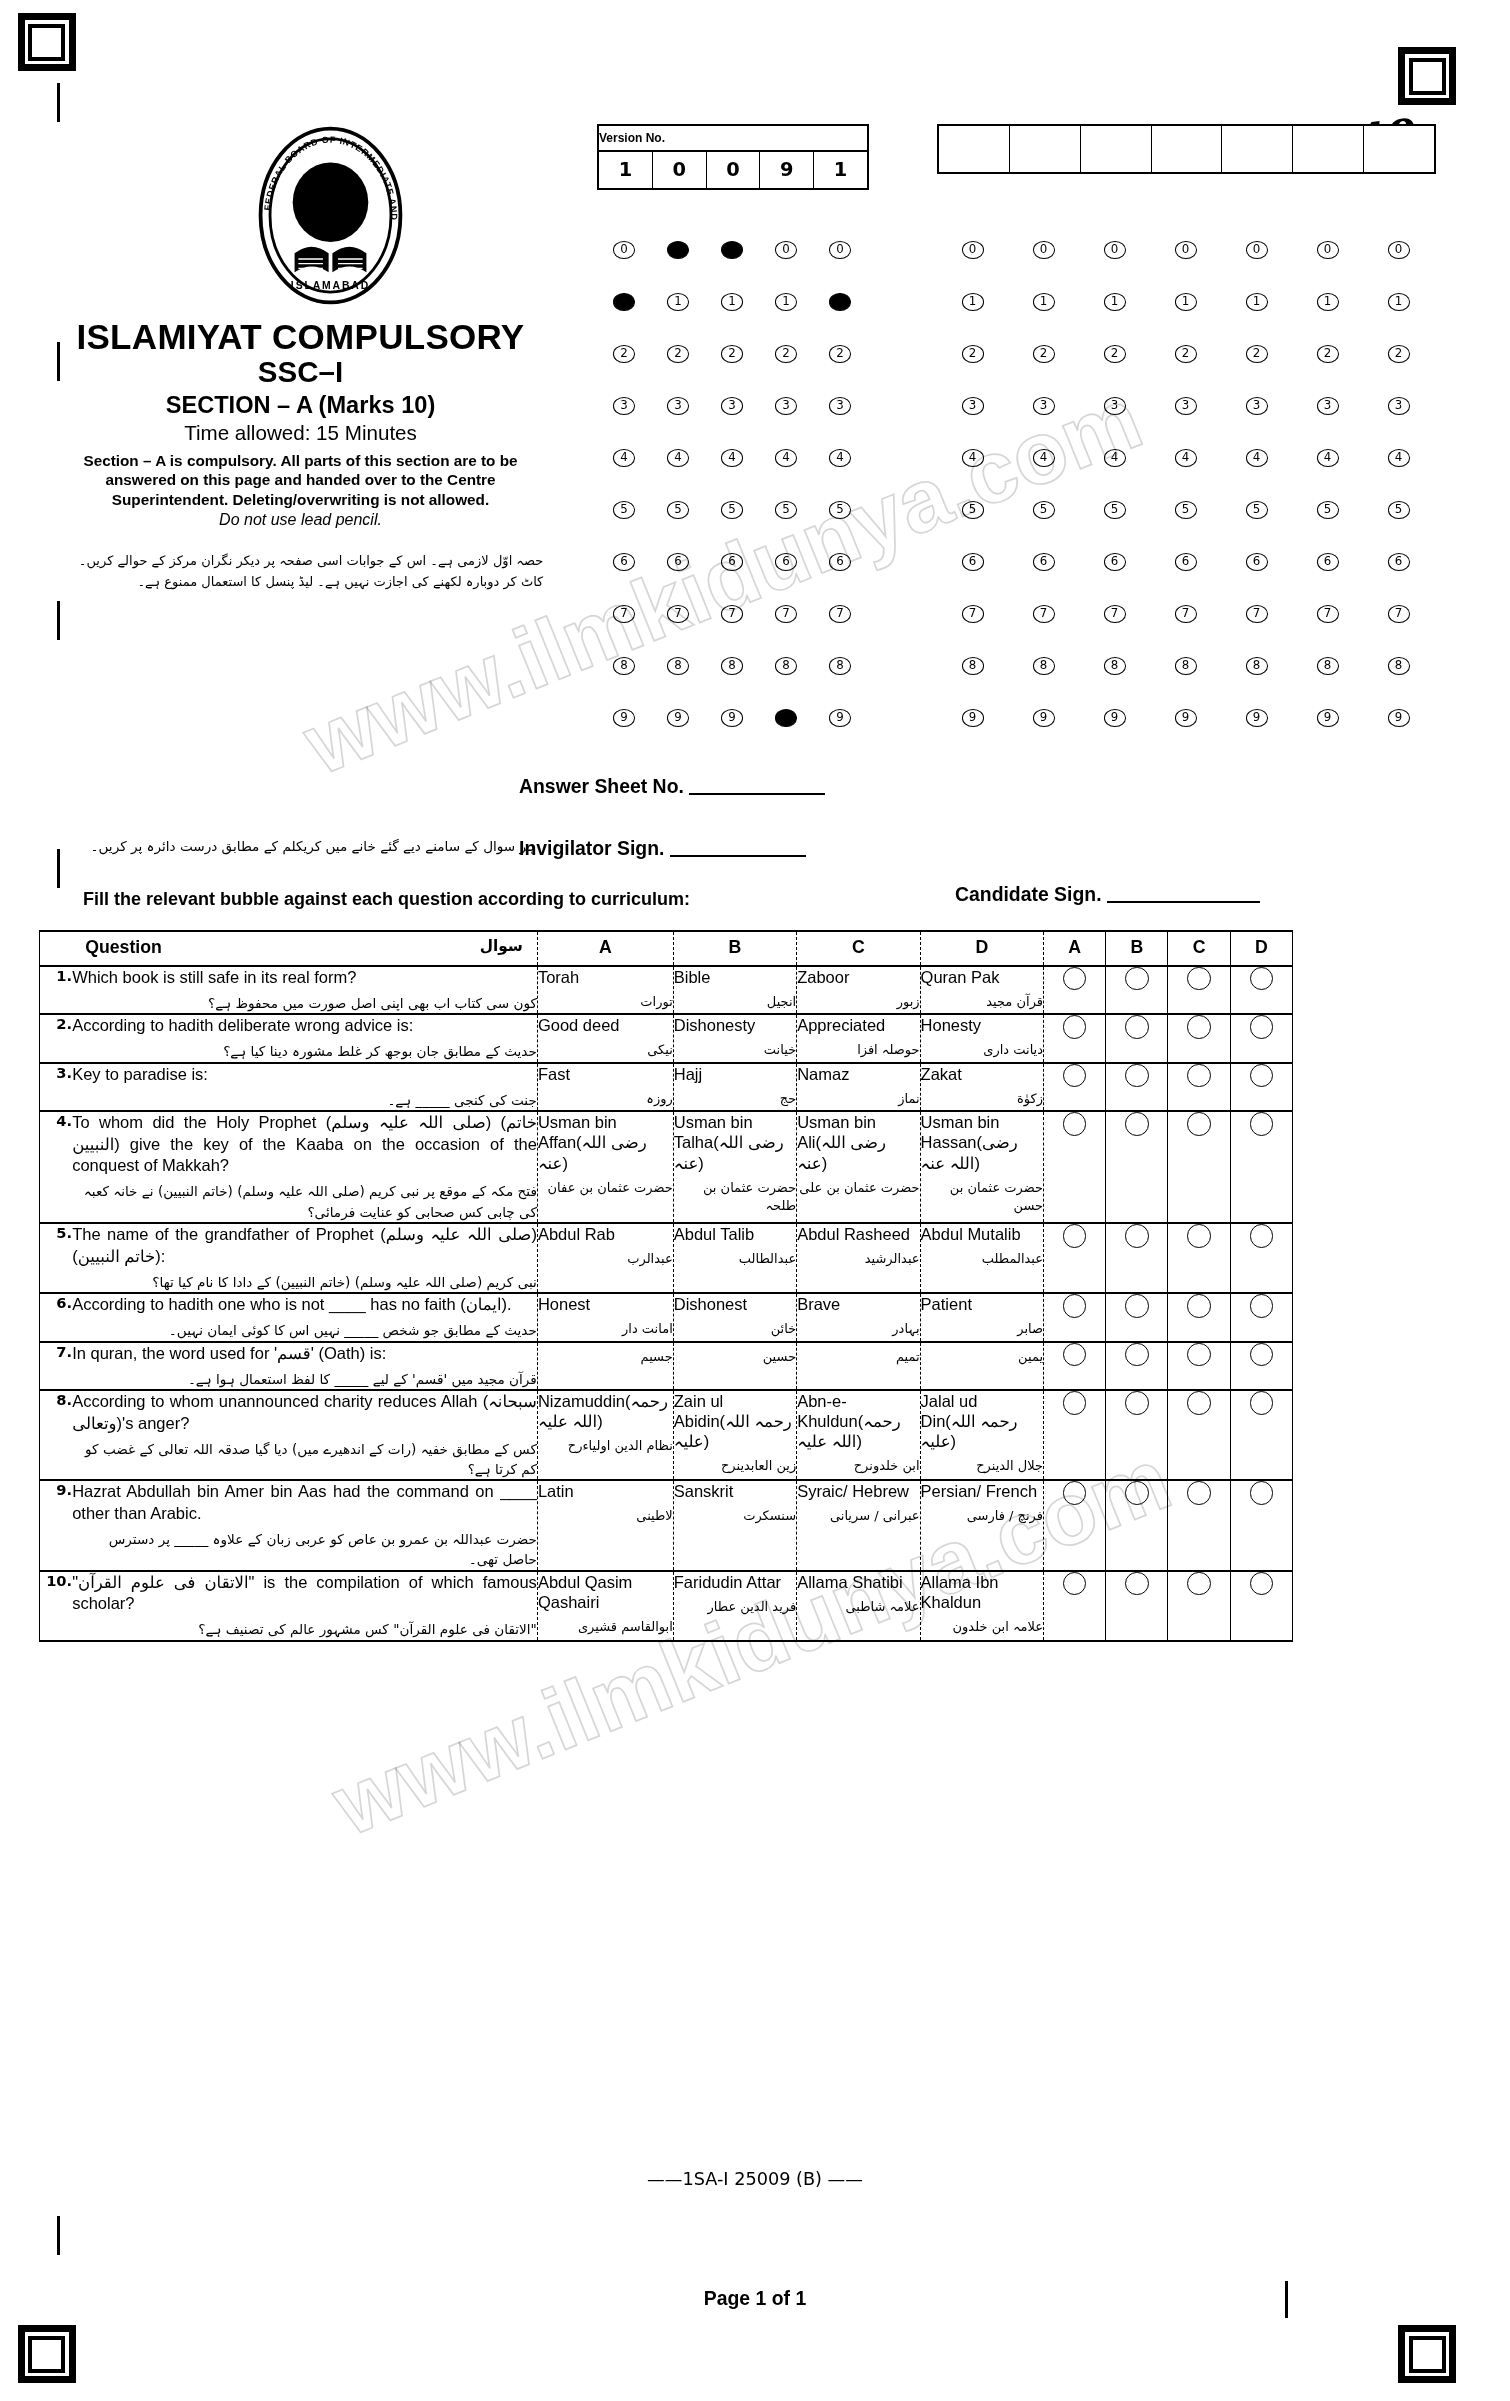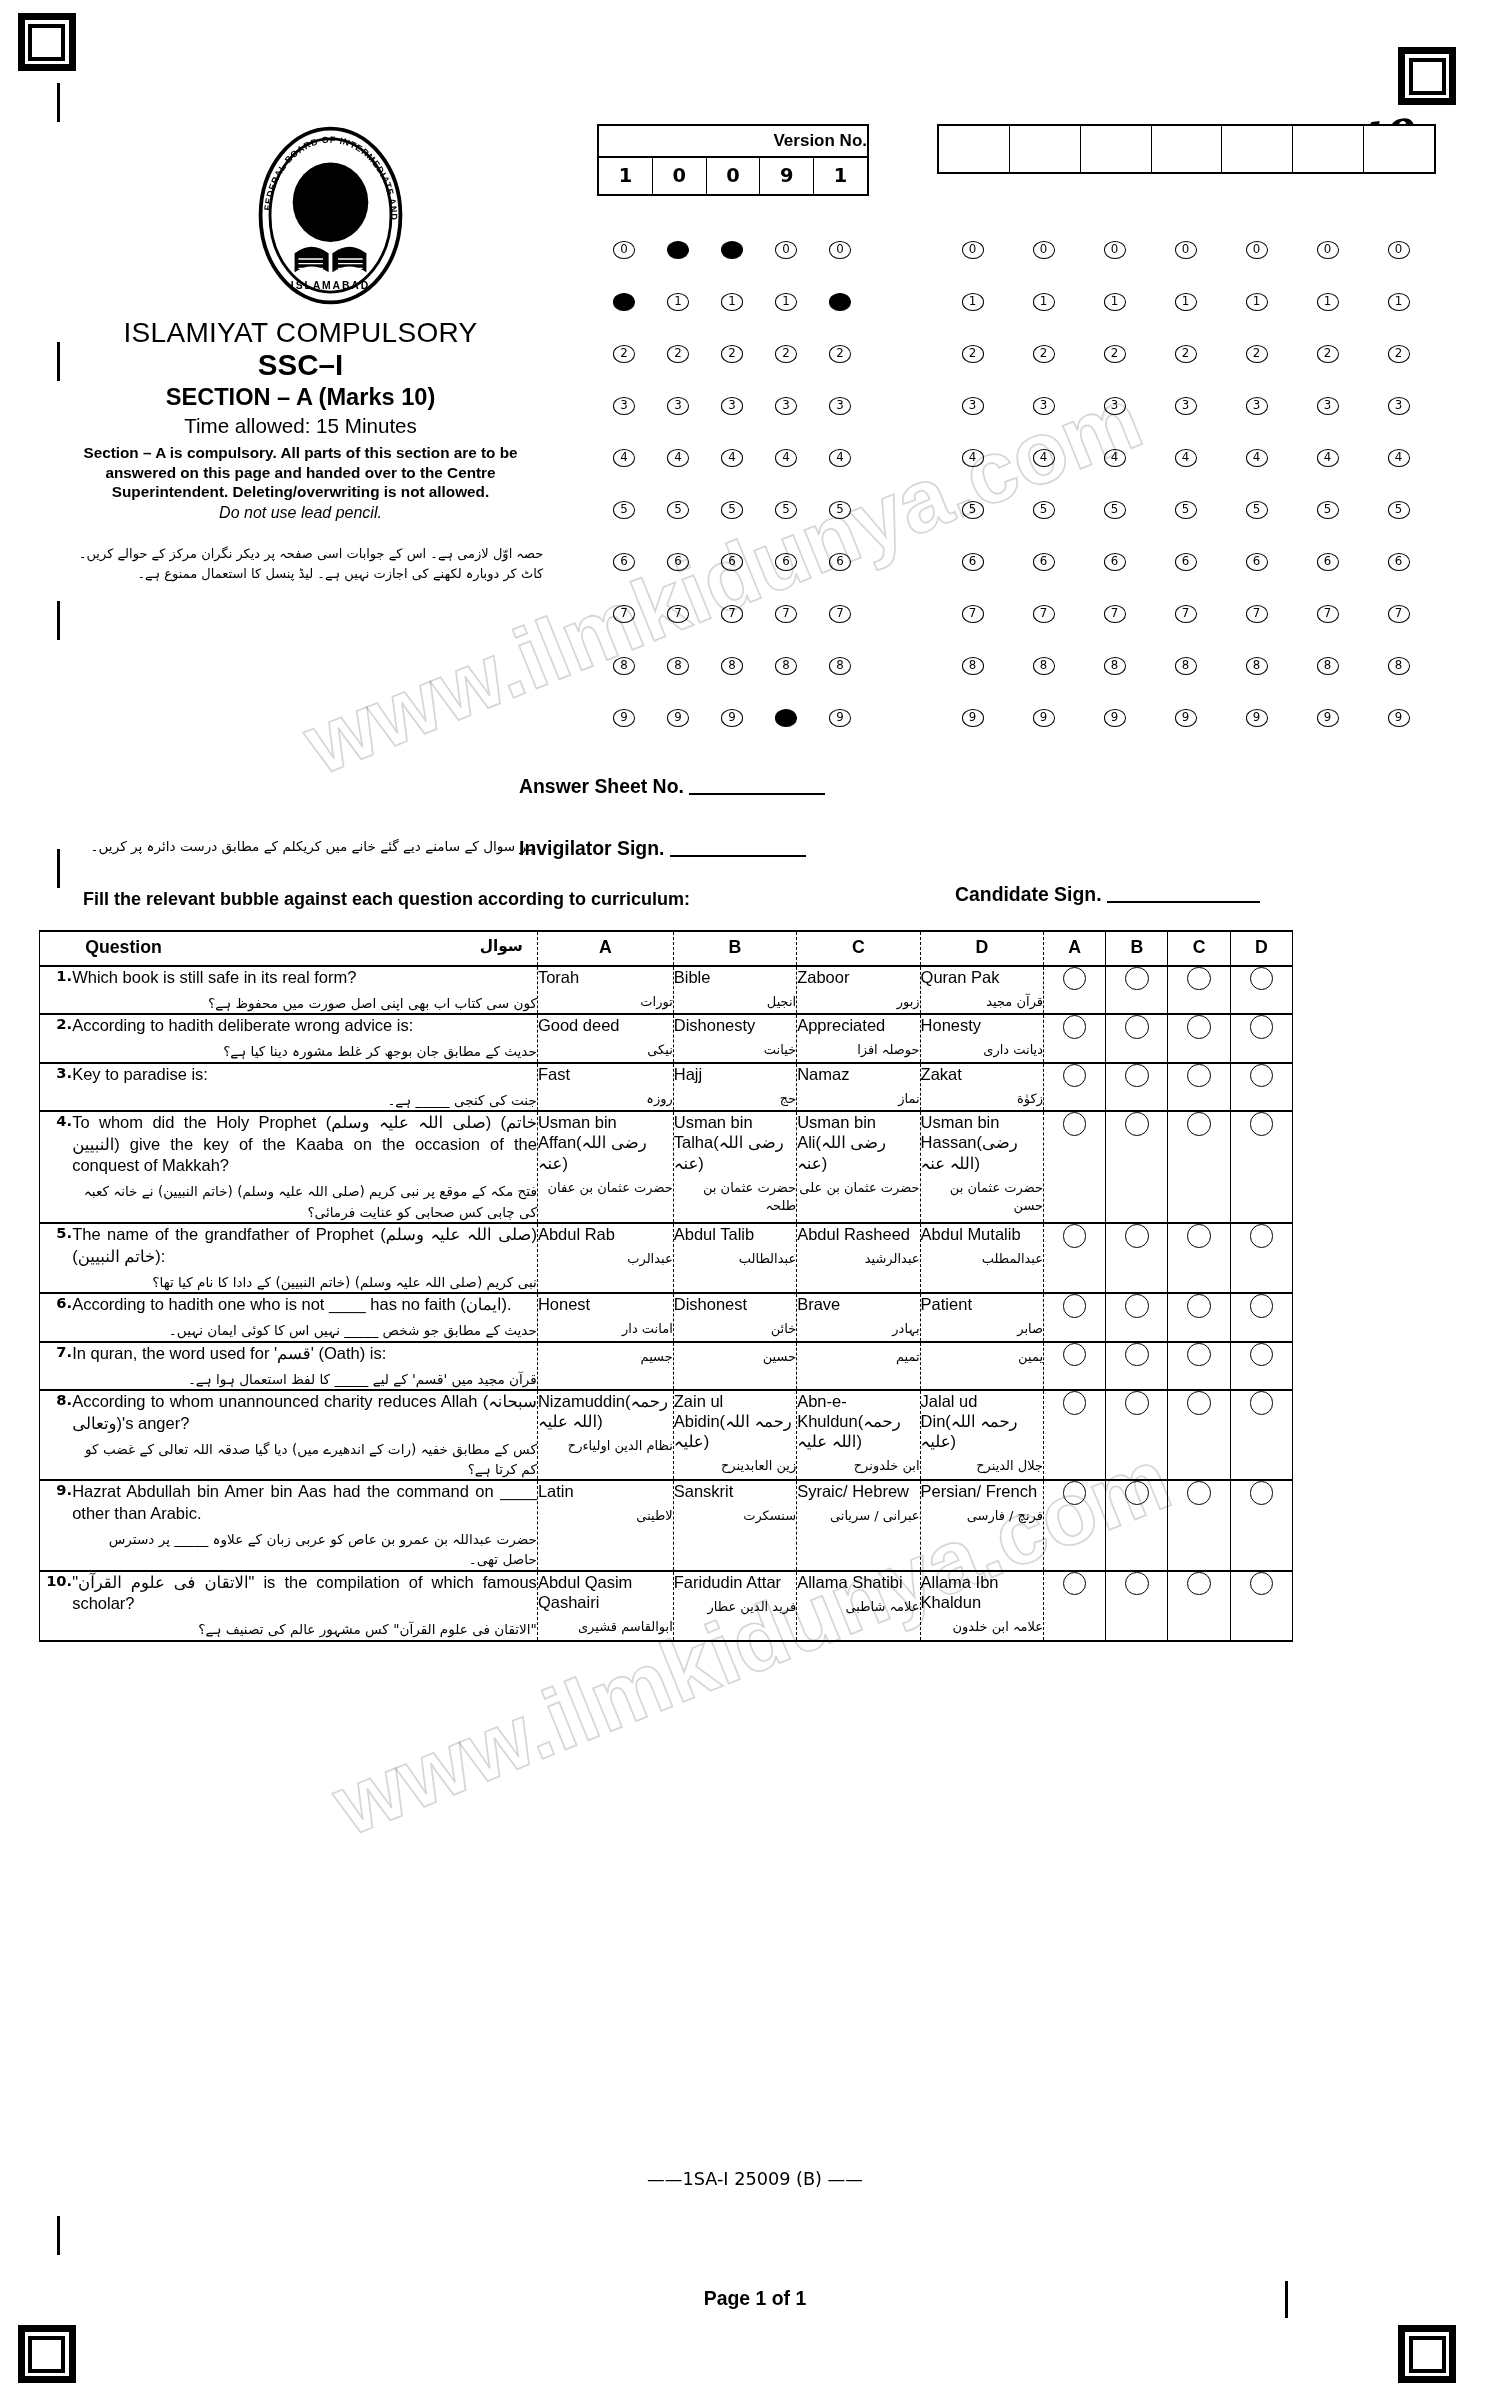--- a/index.html
+++ b/index.html
@@ -23,32 +23,32 @@
     font-family:"DejaVu Serif",serif;font-style:italic;font-weight:700;
     transform:rotate(-7deg);letter-spacing:1.2px;
   }
 
   
   .logo{position:absolute;left:236px;top:121px;width:189px;height:189px;}
   .logo svg{width:100%;height:100%;}
 
   
   .hdr-left{position:absolute;left:53px;top:318px;width:495px;text-align:center;}
-  .ttl1{font-size:28px;font-weight:400;letter-spacing:0.3px;line-height:1.06;}
+  .ttl1{font-size:35px;font-weight:700;letter-spacing:0.3px;line-height:1.06;}
   .ttl2{font-size:29.5px;font-weight:700;line-height:1.12;}
   .ttl3{font-size:23.6px;font-weight:700;margin-top:3.5px;line-height:1.15;}
   .ttl4{font-size:20.6px;font-weight:400;margin-top:2.4px;line-height:1.2;}
   .instr{font-size:15.3px;font-weight:700;line-height:1.28;margin-top:4.7px;}
   .instr-i{font-size:16px;font-weight:400;font-style:italic;line-height:1.25;margin-top:1.2px;}
   .urdu{font-family:"DejaVu Sans",sans-serif;direction:rtl;text-align:right;}
   .urdu-hdr{font-size:13px;line-height:1.55;margin-top:21px;padding-right:4.7px;}
 
   
   .boxtbl{position:absolute;border:2.4px solid #000;border-collapse:collapse;background:#fff;}
-  .boxtbl .cap{font-size:17px;font-weight:700;text-align:right;padding:4.7px 0 5.3px;border-bottom:2.4px solid #000;}
+  .boxtbl .cap{font-size:12px;font-weight:700;text-align:left;padding:4.7px 0 5.3px;border-bottom:2.4px solid #000;}
   .boxrow{display:flex;}
   .boxcell{border-right:1.8px solid #000;text-align:center;font-size:19.4px;font-weight:700;
            padding:5.9px 0 7px;font-family:"DejaVu Sans",sans-serif;}
   .boxcell:last-child{border-right:none;}
 
   .bubblegrid{position:absolute;}
   .brow{display:flex;}
   .bcell{display:flex;align-items:center;justify-content:center;}
   .bub{
     width:22px;height:17.7px;border:1.8px solid #000;border-radius:50%;

